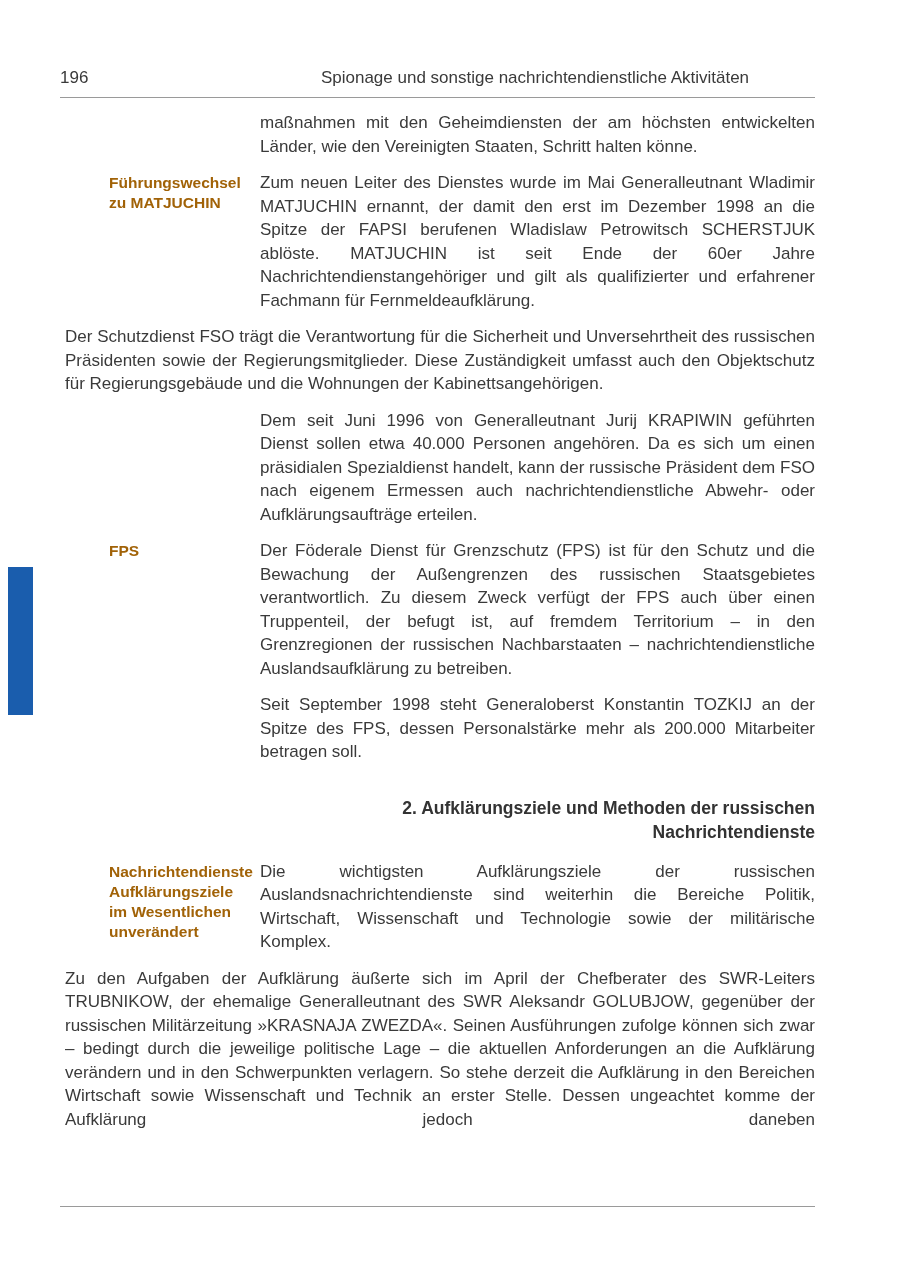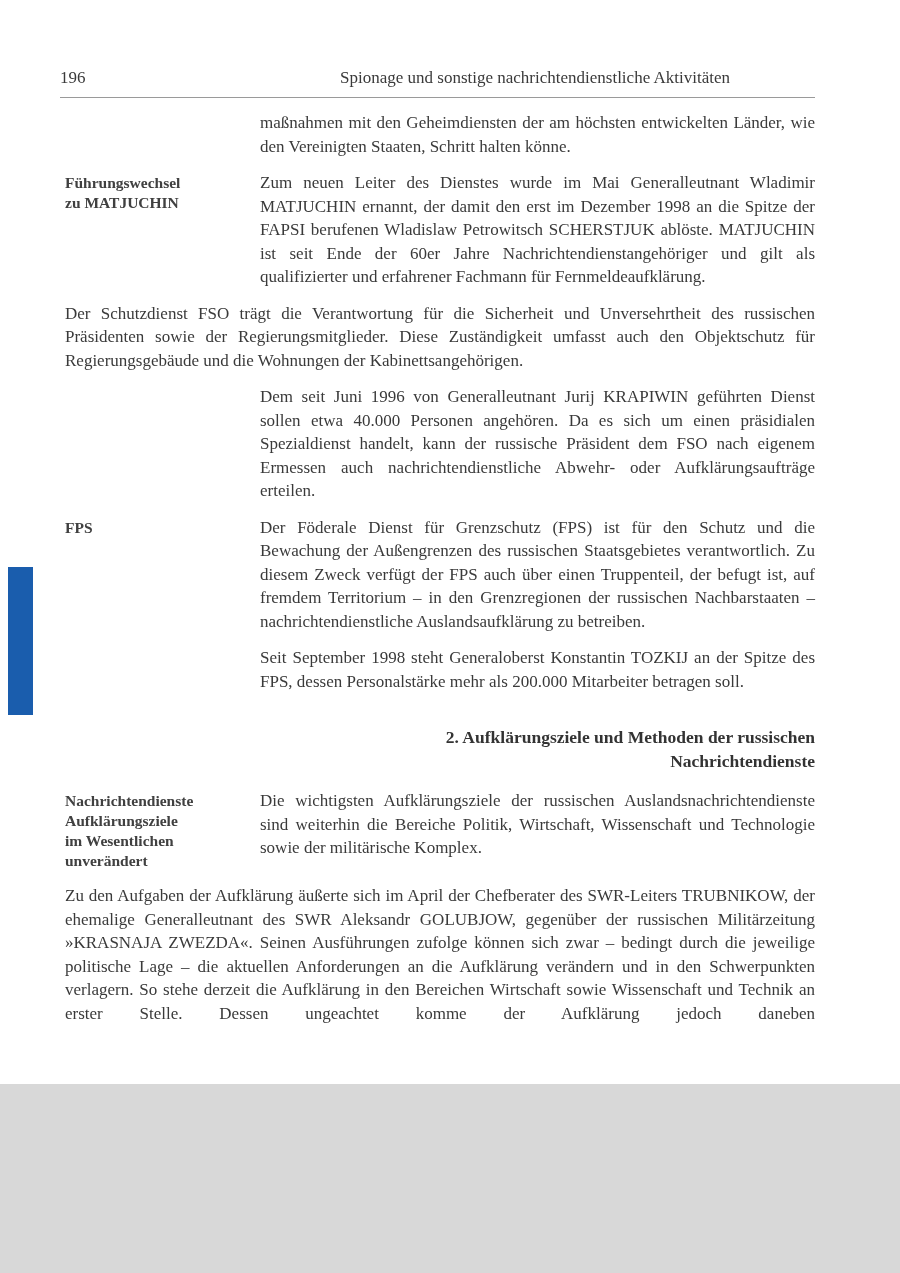--- a/index.html
+++ b/index.html
@@ -1,21 +1,21 @@
 <!DOCTYPE html>
 <html lang="de"><head>
 <meta charset="utf-8">
 <style>
   html,body { margin:0; padding:0; background:#d8d8d8; }
   .page {
     position:relative;
-    width:900px; height:1084px;
+    width:900px; height:1273px;
     margin:0 auto;
     background:#ffffff;
-    font-family:Liberation Serif, serif;
+    font-family:Liberation Sans, sans-serif;
     color:#3a3a3a;
     overflow:hidden;
     box-shadow:0 0 4px rgba(0,0,0,.25);
   }
 
   
   .header {
     position:absolute; top:68px; left:60px; right:85px;
     display:flex; align-items:baseline;
     font-size:17px;
@@ -41,26 +41,27 @@
   
   .content {
     position:absolute; top:111px; left:65px; right:85px;
   }
   .block { display:flex; margin-bottom:13px; }
   .label-cell {
     width:195px; flex:0 0 195px;
     display:flex; flex-direction:column;
   }
   .margin-label {
-    color:#404040;
+    color:#a16207;
     font-weight:bold;
     font-size:15.5px;
     line-height:20px;
     white-space:pre-line;
     padding-top:2px;
+    margin-left:44px;
   }
   .label-bottom .margin-label { margin-top:auto; margin-bottom:4px; }
   .text-cell { flex:1; }
   .para {
     font-size:17px;
     line-height:23.5px;
     text-align:justify;
     margin:0;
   }
   .para.cont { text-align-last:justify; }

